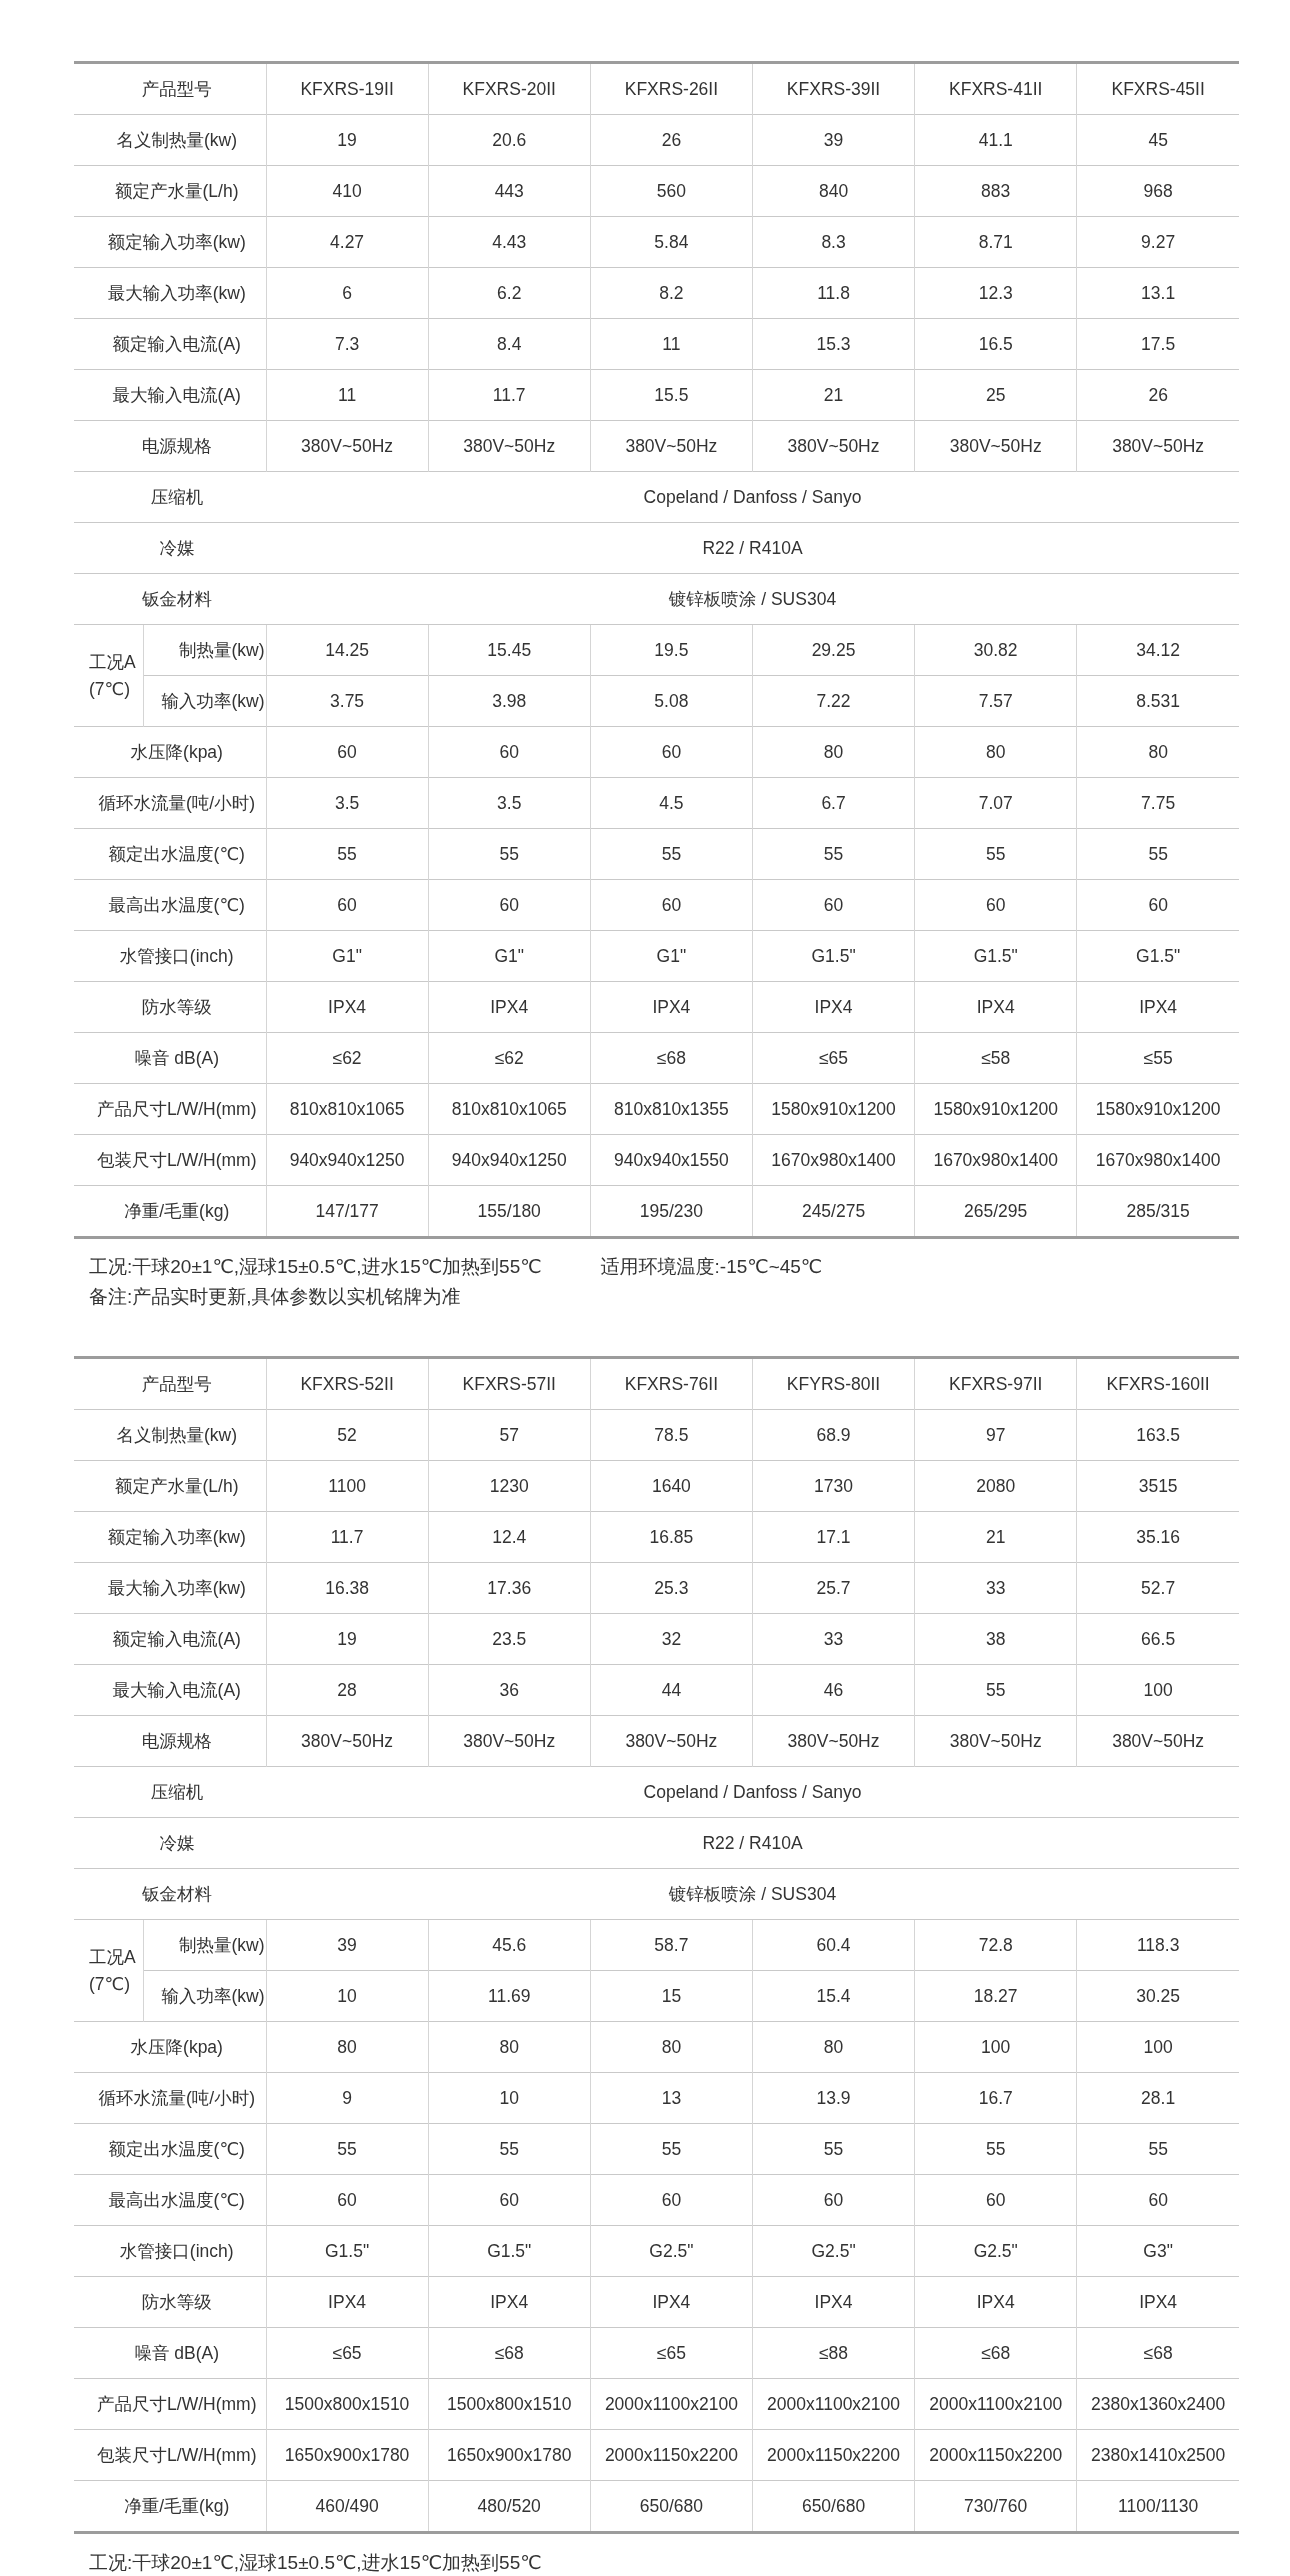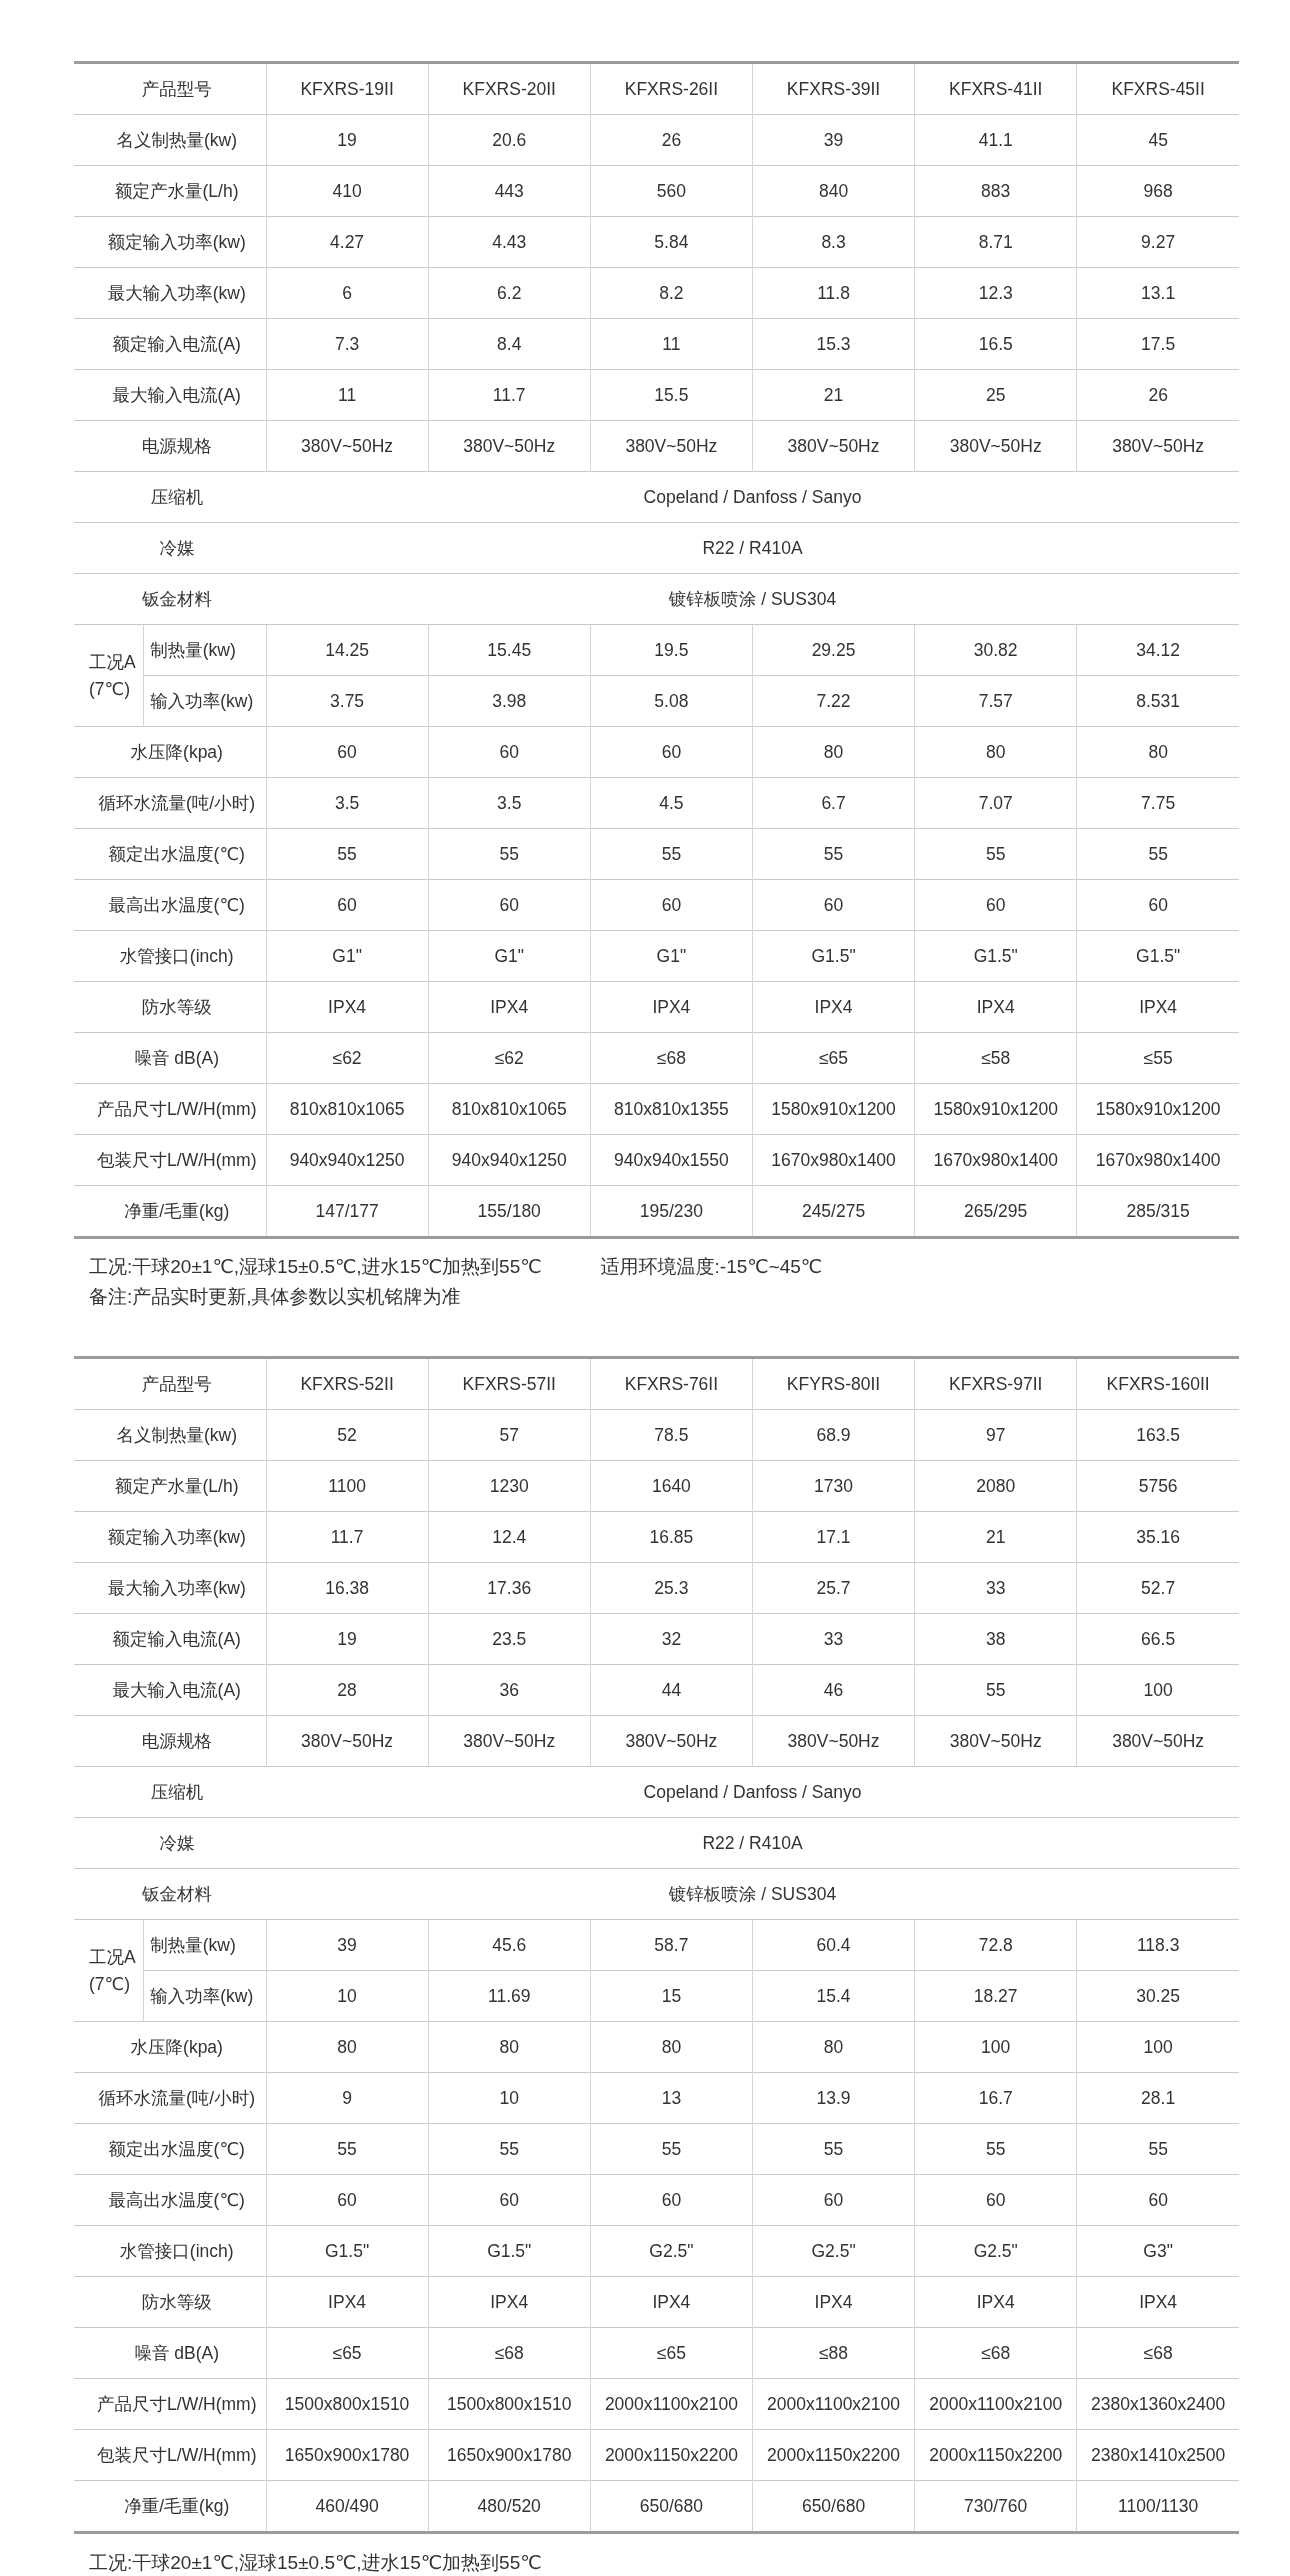--- a/index.html
+++ b/index.html
@@ -26,21 +26,21 @@
   col.col-b{width:123px;}
   td{
     height:48px;font-size:17.5px;color:var(--ink);
     border-top:0.7px solid var(--hline);
     vertical-align:middle;white-space:nowrap;overflow:hidden;
   }
   tr.first td{border-top:none;}
   td.label{text-align:center;padding-left:15px;}
   td.v{text-align:center;border-left:0.7px solid var(--vline);}
   td.spanv{text-align:center;}
-  td.sub{text-align:left;padding-left:6.7px;border-left:0.7px solid var(--vline);}
+  td.sub{text-align:right;padding-left:6.7px;border-left:0.7px solid var(--vline);}
   td.group{padding-left:15px;}
   td.group .gl{line-height:27px;}
   .notes{margin:13.4px 0 0 15px;font-size:19px;line-height:30px;color:var(--ink);}
   .notes .ambient{margin-left:59px;}
 </style>
 </head>
 <body>
 
 <div class="content">
 
@@ -293,21 +293,21 @@
             <td class="v">97</td>
             <td class="v">163.5</td>
           </tr>
           <tr>
             <td class="label" colspan="2">额定产水量(L/h)</td>
             <td class="v">1100</td>
             <td class="v">1230</td>
             <td class="v">1640</td>
             <td class="v">1730</td>
             <td class="v">2080</td>
-            <td class="v">5756</td>
+            <td class="v">3515</td>
           </tr>
           <tr>
             <td class="label" colspan="2">额定输入功率(kw)</td>
             <td class="v">11.7</td>
             <td class="v">12.4</td>
             <td class="v">16.85</td>
             <td class="v">17.1</td>
             <td class="v">21</td>
             <td class="v">35.16</td>
           </tr>

